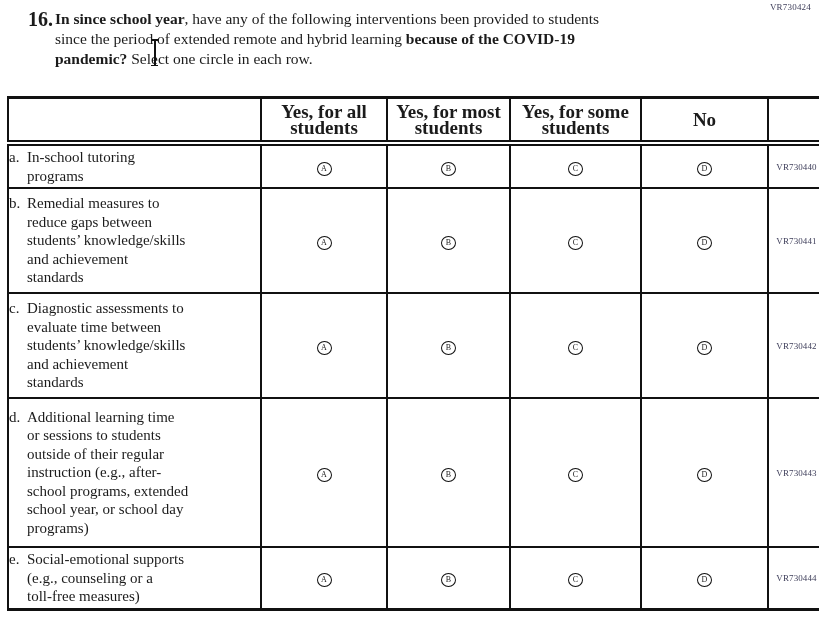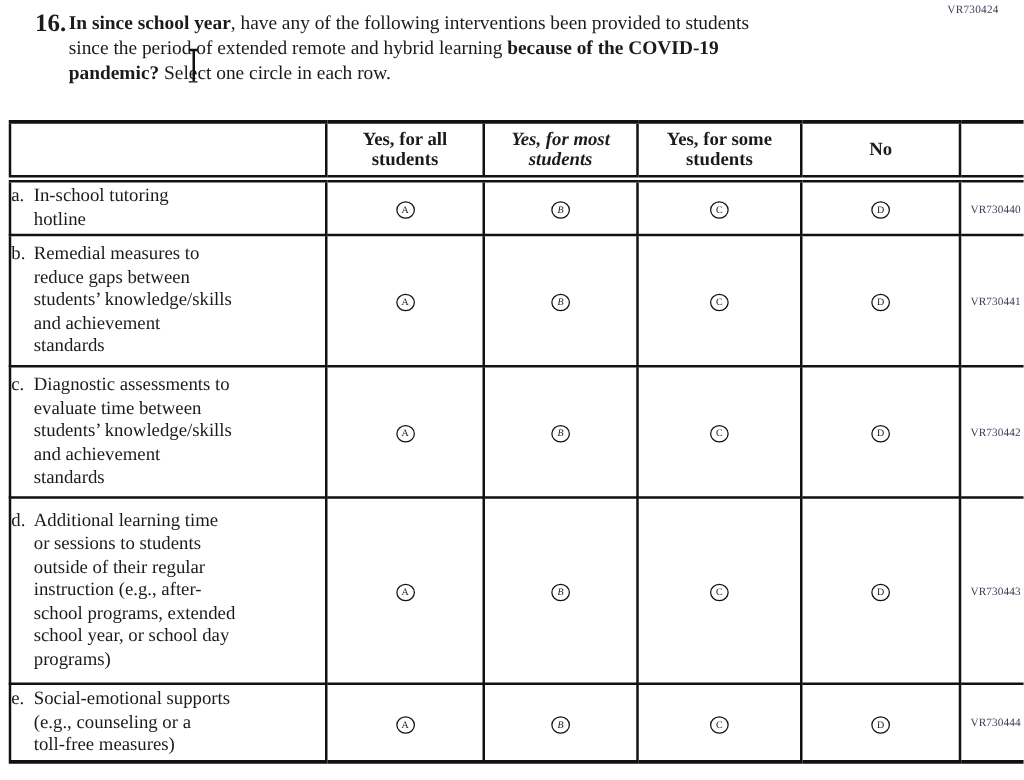--- a/index.html
+++ b/index.html
@@ -10,21 +10,21 @@
     background: #ffffff;
     overflow: hidden;
     font-family: "Liberation Serif", serif;
     color: #1b1b1b;
   }
 
   
   .code-topright {
     position: absolute;
     top: 2px;
-    right: 20px;
+    right: 8px;
     font-size: 9px;
     letter-spacing: 0.2px;
     color: #3e3e5a;
     margin-left: 12px;
   }
 
   
   .qnum {
     position: absolute;
     left: 28px;
@@ -62,30 +62,30 @@
     font-size: 15px;
   }
   table.survey th, table.survey td {
     border: 2px solid #111;
     padding: 0;
   }
   table.survey thead th {
     border-top: 3px solid #111;
     border-bottom: 6px double #111;
     height: 41px;
-    font-size: 15px;
+    font-size: 19px;
     font-weight: bold;
     line-height: 16px;
     text-align: center;
     vertical-align: middle;
     white-space: pre-line;
   }
   .c0 { width: 251px; }
   .c1 { width: 124px; }
-  .c2 { width: 121px; font-style: italic; }
+  .c2 { width: 121px; }
   .c3 { width: 129px; }
   .c4 { width: 125px; }
   .c5 { width: 55px; }
 
   tbody tr:nth-child(1) td { height: 41px; }
   tbody tr:nth-child(2) td { height: 103px; }
   tbody tr:nth-child(3) td { height: 103px; }
   tbody tr:nth-child(4) td { height: 147px; }
   tbody tr:nth-child(5) td { height: 60px; }
   tbody tr:last-child td { border-bottom: 3px solid #111; }
@@ -152,21 +152,21 @@
           <th class="c3">Yes, for some
 students</th>
           <th class="c4">No</th>
           <th class="c5"></th>
         </tr>
     </thead>
     <tbody>
         <tr>
           <td class="label-cell c0">
             <div class="label-wrap"><span class="row-letter">a.</span><span>In-school tutoring
-hotline</span></div>
+programs</span></div>
           </td>
           <td class="choice-cell c1"><span class="bubble">A</span></td>
           <td class="choice-cell c2"><span class="bubble">B</span></td>
           <td class="choice-cell c3"><span class="bubble">C</span></td>
           <td class="choice-cell c4"><span class="bubble">D</span></td>
           <td class="code-cell c5">VR730440</td>
         </tr>
         <tr>
           <td class="label-cell c0">
             <div class="label-wrap"><span class="row-letter">b.</span><span>Remedial measures to

